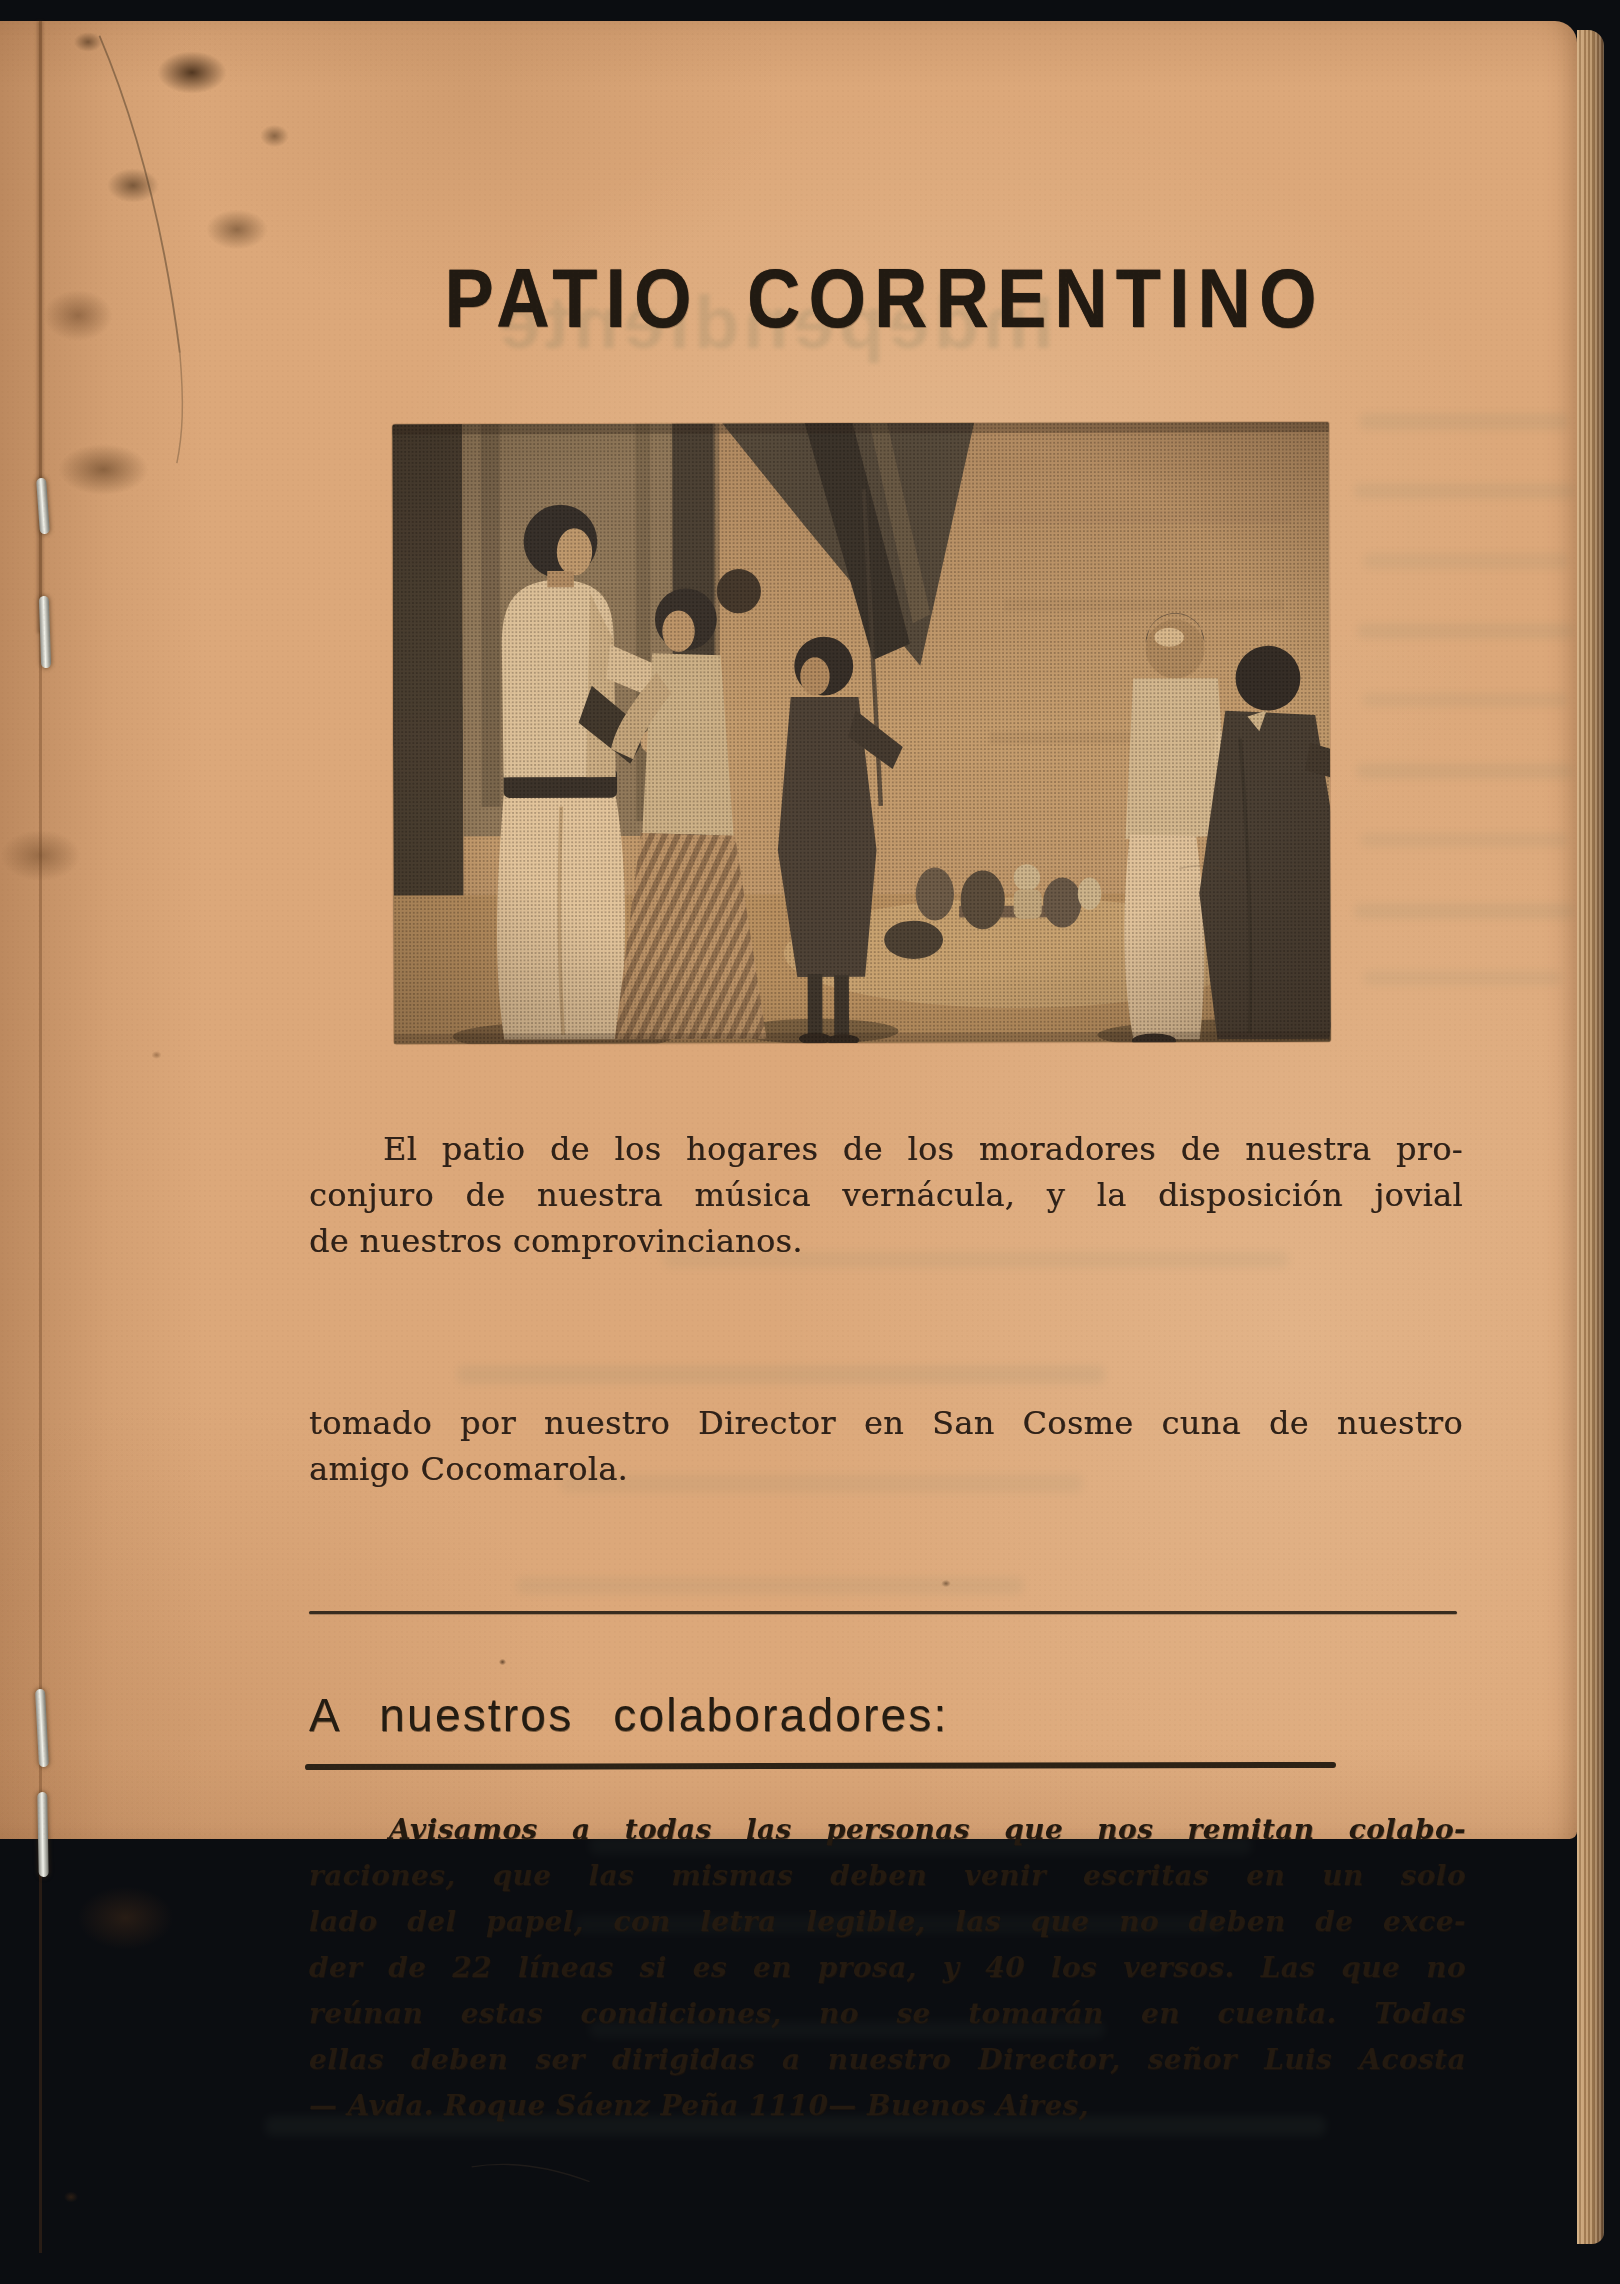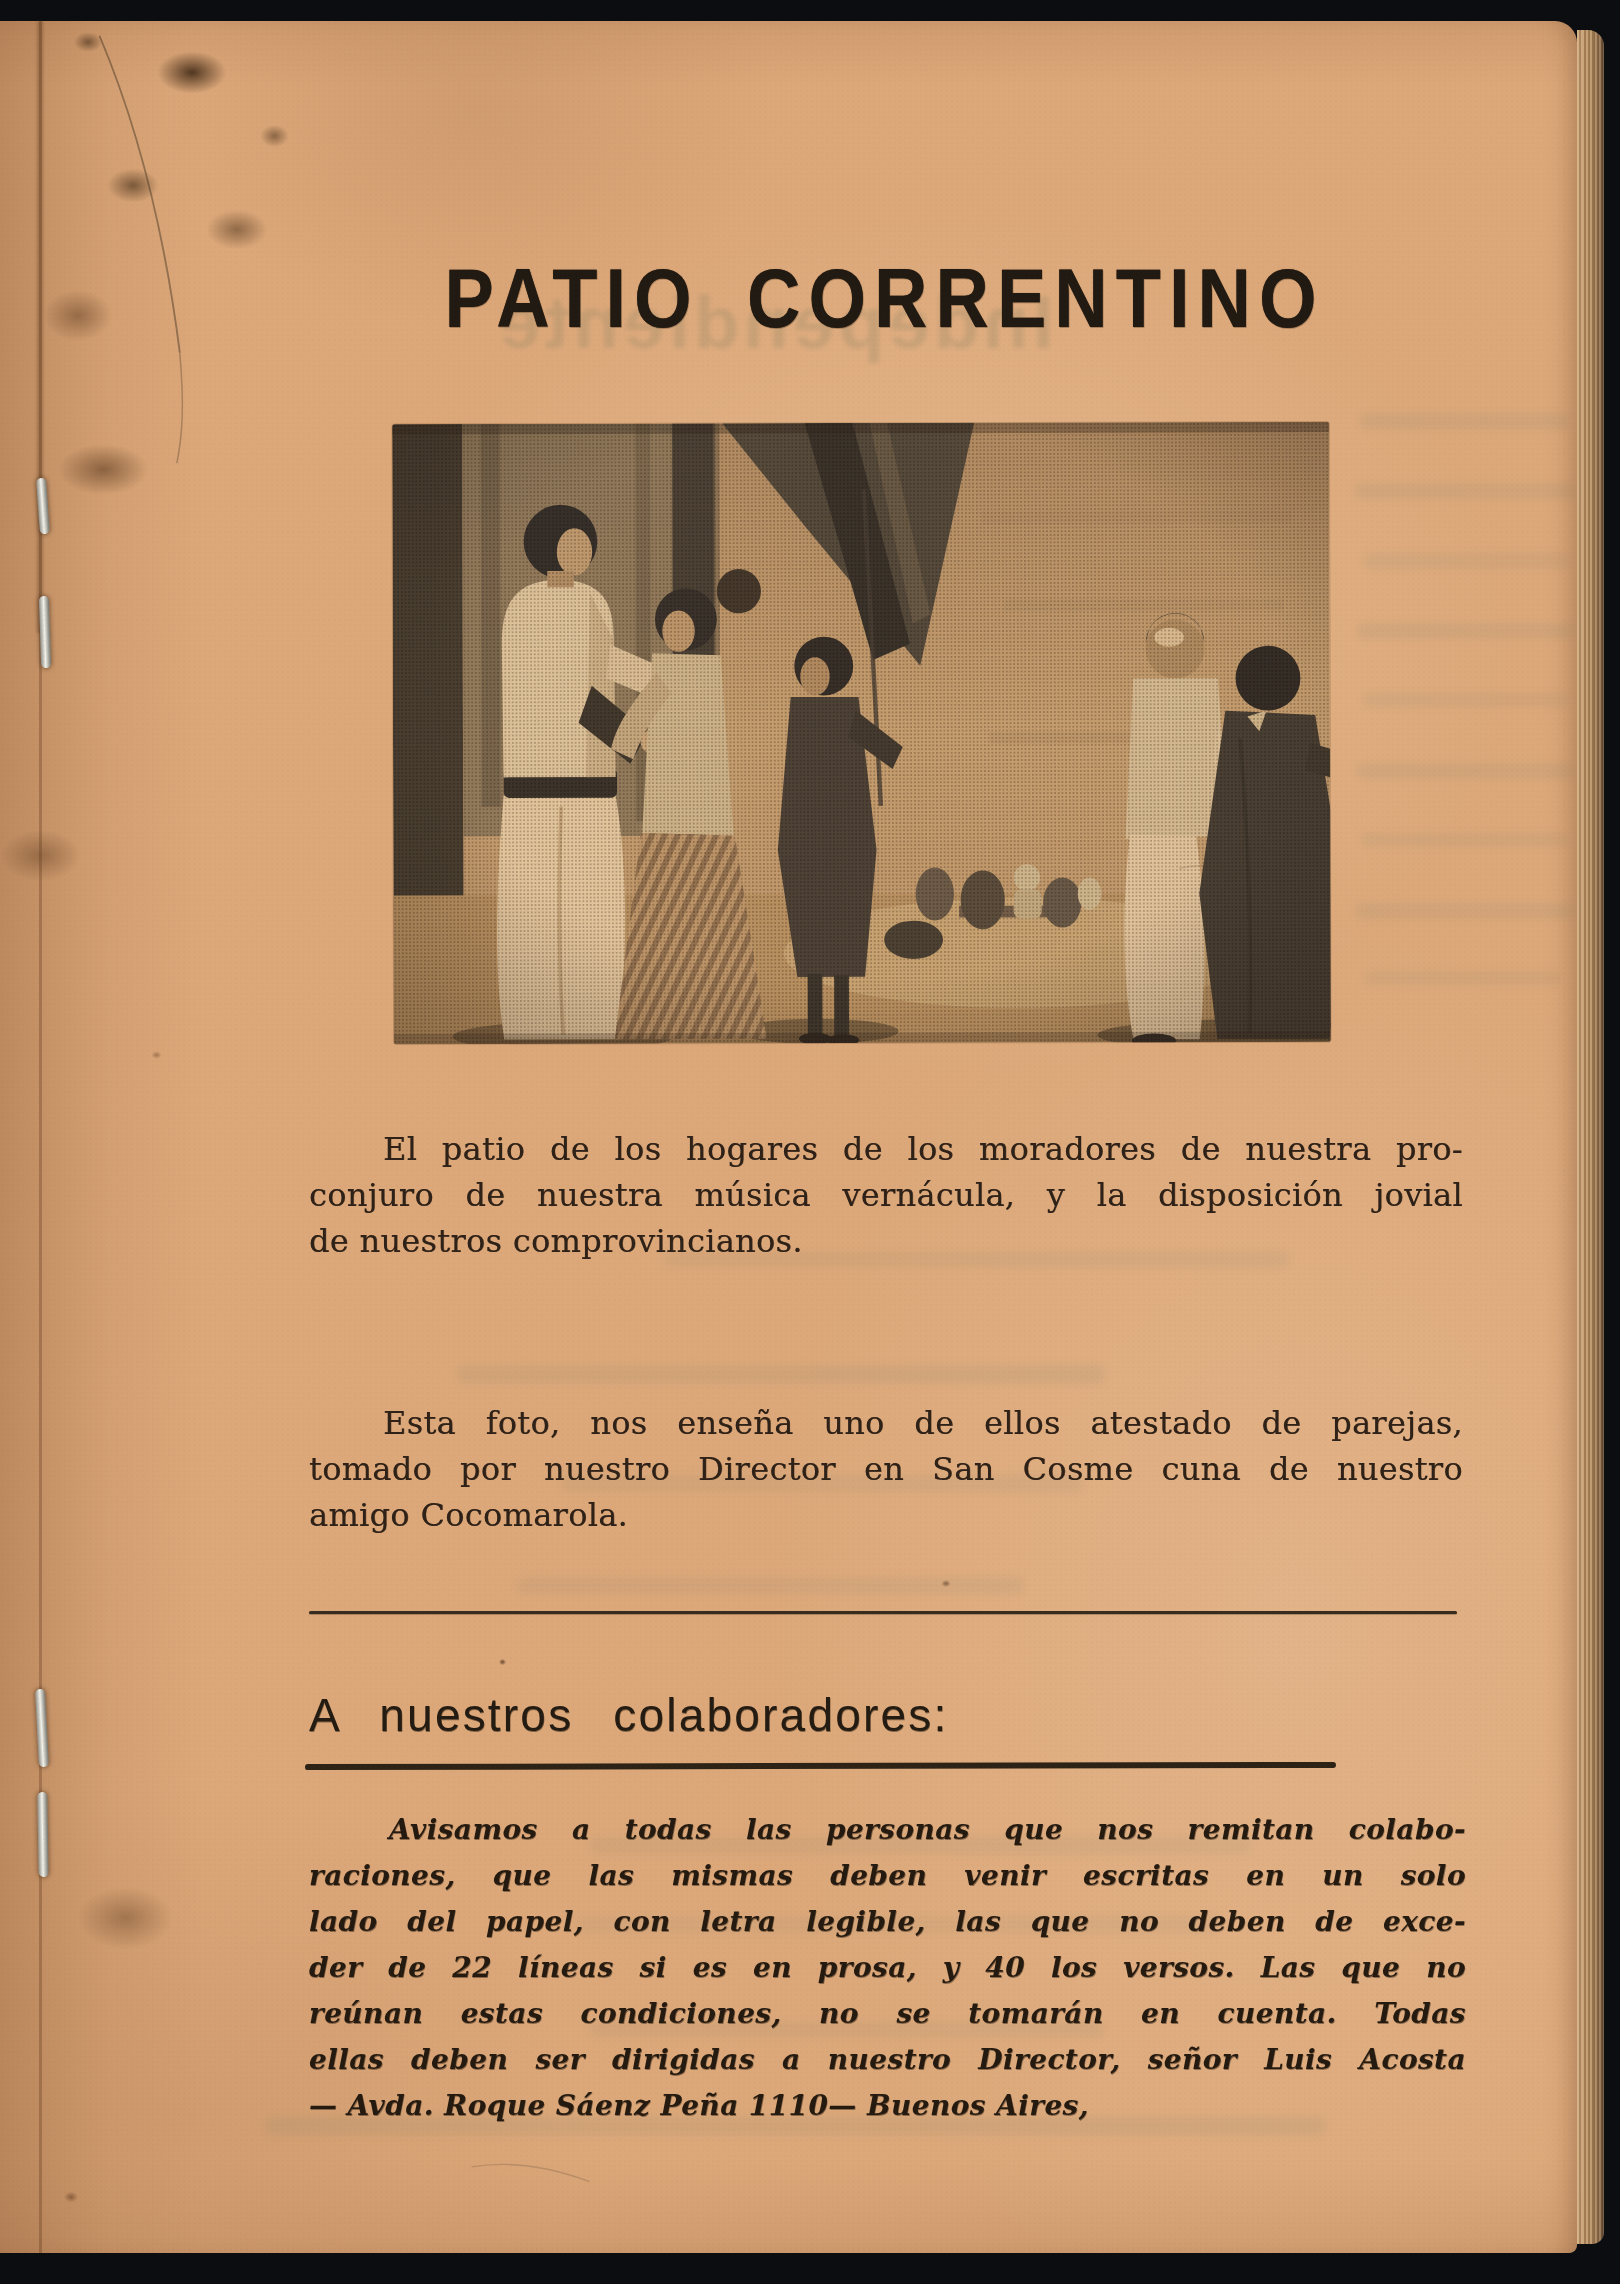--- a/index.html
+++ b/index.html
@@ -1,18 +1,18 @@
 <!DOCTYPE html>
 <html style="font-size:11.8px"><head>
 <meta charset="utf-8">
 <style>
   html,body{margin:0;padding:0;background:#0b0d11;}
   .scan{position:relative;width:1621px;height:2284px;background:#0b0d11;overflow:hidden;
         font-family:"Liberation Sans",sans-serif;}
-  .paper{position:absolute;left:0;top:20.6px;width:1577px;height:2232px;
+  .paper{position:absolute;left:0;top:20.6px;width:1577px;height:1818px;
     background-color:#dca87a;
     background-image:
       radial-gradient(921px 700px at 60% 28%, rgba(255,236,206,0.22), transparent 62%),
       radial-gradient(810px 1105px at 82% 72%, rgba(250,224,192,0.20), transparent 65%),
       radial-gradient(663px 553px at 12% 94%, rgba(150,95,55,0.16), transparent 60%),
       radial-gradient(516px 368px at 30% 4%, rgba(135,85,45,0.14), transparent 60%),
       linear-gradient(90deg, rgba(115,66,32,0.30), rgba(115,66,32,0.08) 111px, rgba(115,66,32,0) 206px),
       linear-gradient(0deg, rgba(130,80,45,0.14), rgba(130,80,45,0) 96px),
       linear-gradient(180deg, rgba(120,70,35,0.12), rgba(120,70,35,0) 66px);
     border-top-right-radius:22px;border-bottom-right-radius:7.4px;
@@ -250,21 +250,20 @@
       <div class="halftone"></div>
     </figure>
 
     <div class="para serif p1">
       <div class="tline just ind1">El patio de los hogares de los moradores de nuestra pro-</div>
       <div class="tline just">conjuro de nuestra música vernácula, y la disposición jovial</div>
       <div class="tline">de nuestros comprovincianos.</div>
     </div>
 
     <div class="para serif p2">
-      <div class="tline just ind1">Esta foto, nos enseña uno de ellos atestado de parejas,</div>
       <div class="tline just">tomado por nuestro Director en San Cosme cuna de nuestro</div>
       <div class="tline">amigo Cocomarola.</div>
     </div>
 
     <div class="rule"></div>
 
     <h2 class="heading">A nuestros colaboradores:</h2>
     <div class="underline"></div>
 
     <div class="para slab p3">

